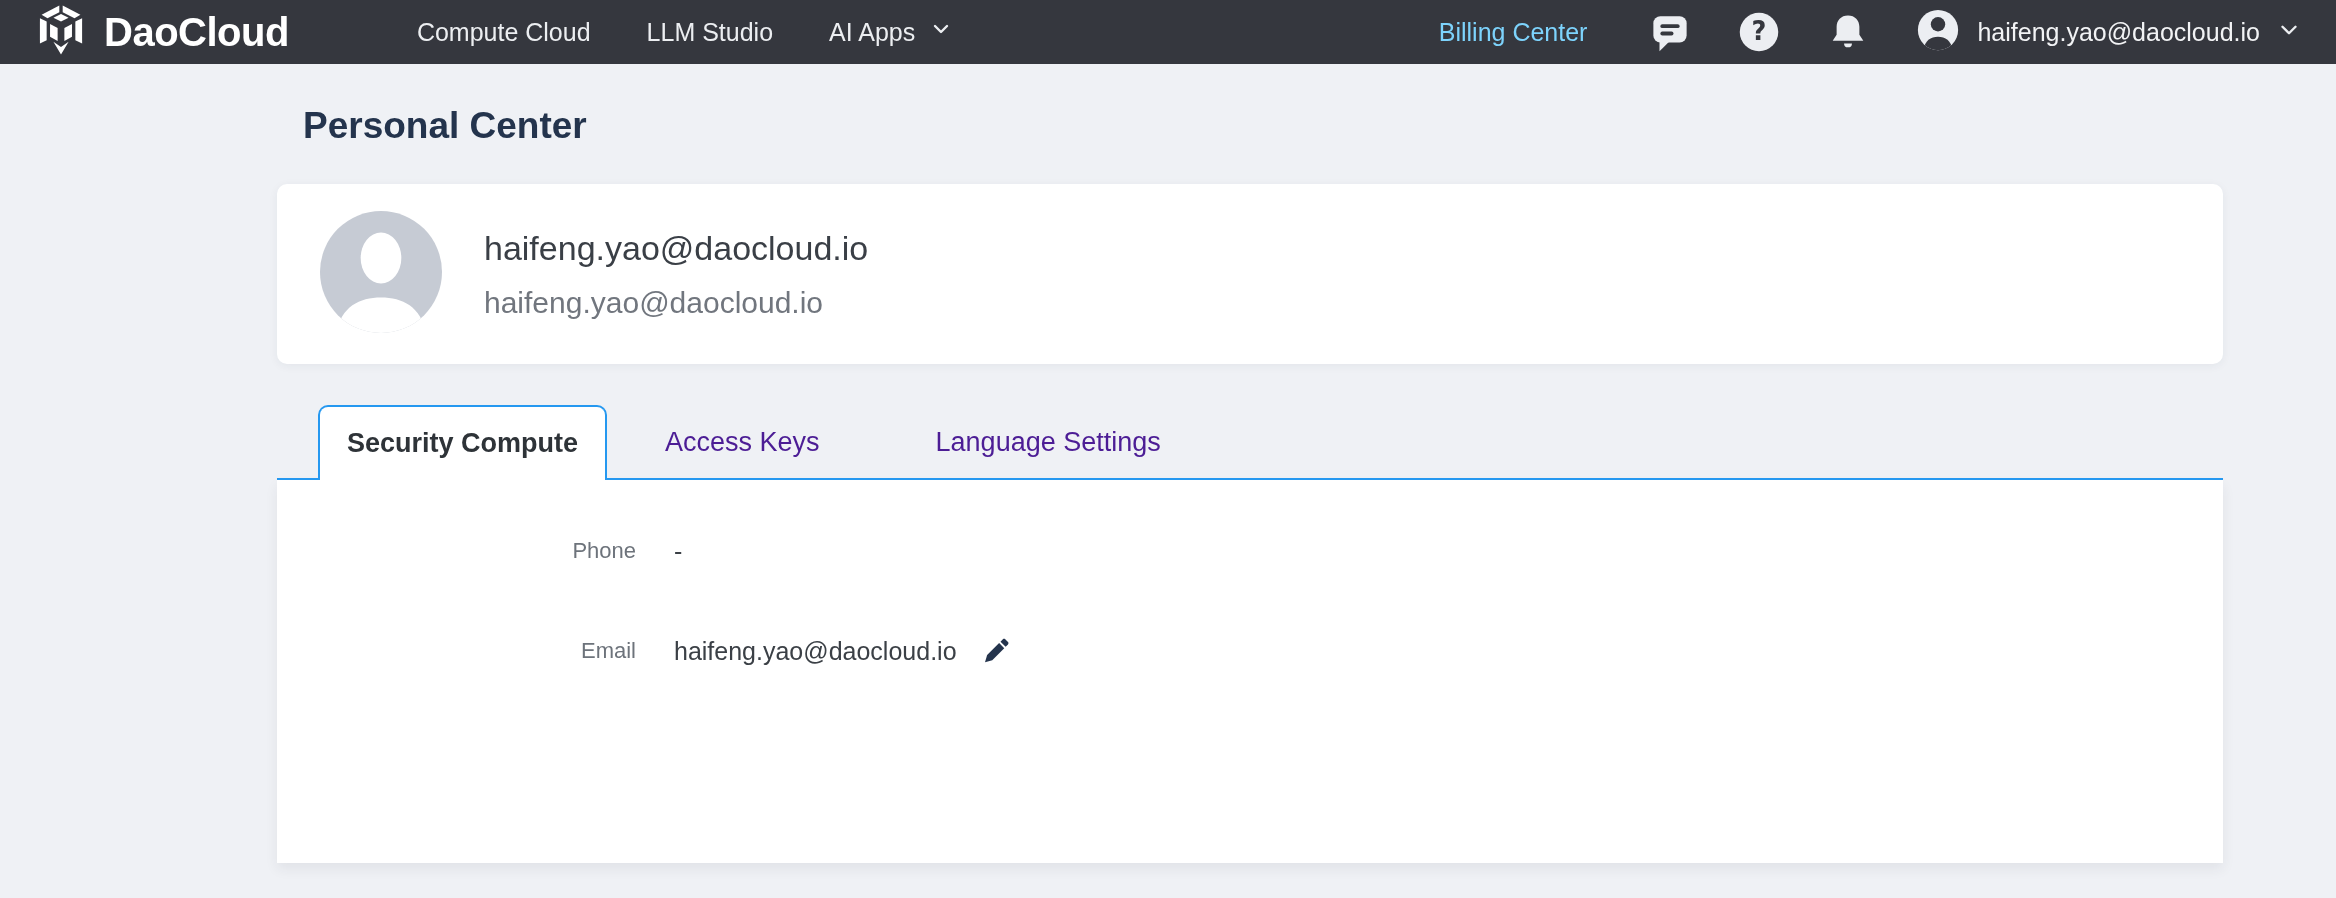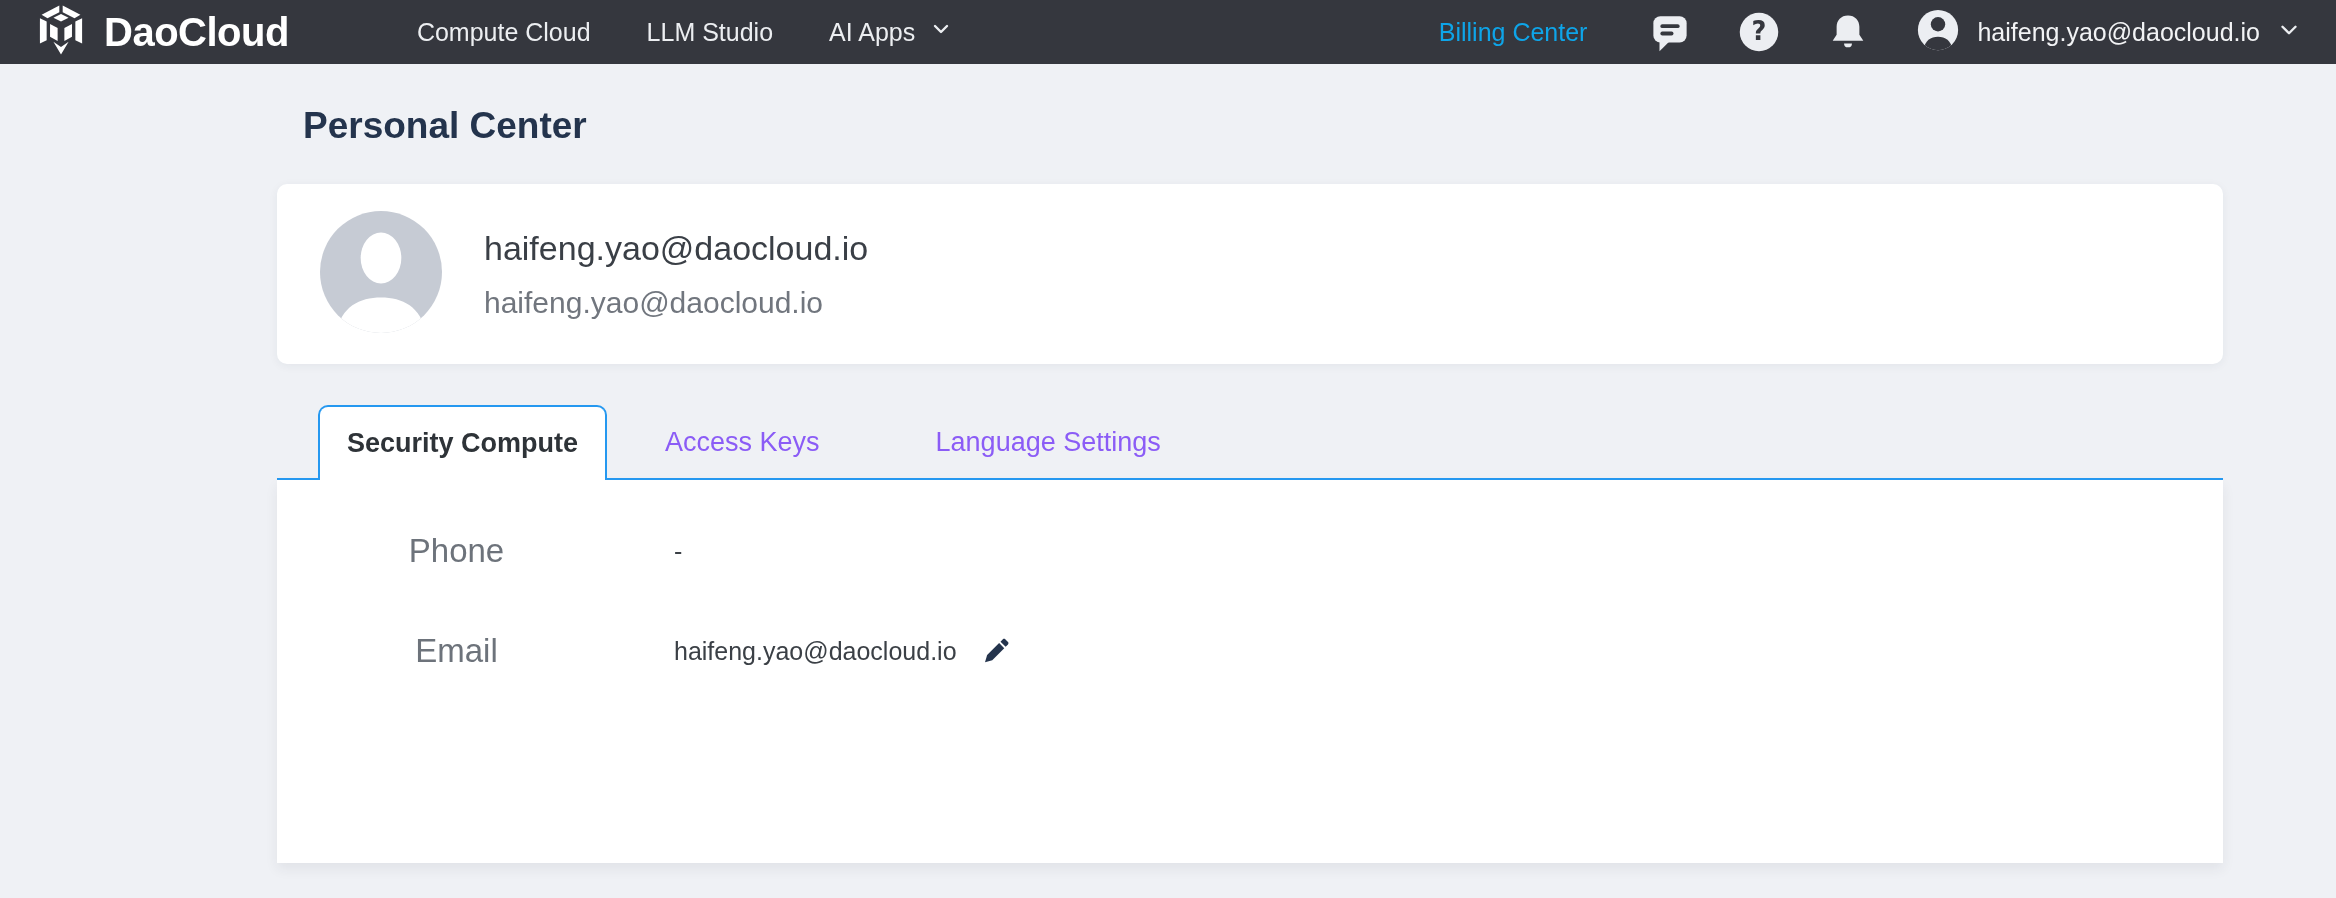--- a/index.html
+++ b/index.html
@@ -48,21 +48,21 @@
   }
   .topbar-spacer { flex: 1; }
   .topbar-right {
     display: flex;
     align-items: center;
     gap: 46px;
     margin-right: 34px;
   }
   .billing {
     font-size: 25px;
-    color: #0ea5e9;
+    color: #7dd3fc;
     cursor: pointer;
     margin-right: 16px;
     white-space: nowrap;
   }
   .iconbtn {
     background: none;
     border: none;
     cursor: pointer;
     display: flex;
     align-items: center;
@@ -143,41 +143,41 @@
     border: 2px solid #2598f0;
     border-bottom: none;
     border-radius: 10px 10px 0 0;
     font-weight: 700;
     color: #2e3338;
     position: relative;
     z-index: 1;
   }
   .tab.inactive {
     padding: 0 58px;
-    color: #8b5cf6;
+    color: #4c1d95;
     font-weight: 500;
   }
 
   
   .panel {
     background: #ffffff;
     height: 383px;
     box-shadow: 0 6px 12px rgba(40,48,60,0.07);
     padding-top: 55px;
   }
   .form-row {
     display: flex;
     align-items: center;
     height: 32px;
     margin-bottom: 68px;
   }
   .form-label {
     width: 359px;
-    text-align: center;
-    font-size: 33px;
+    text-align: right;
+    font-size: 22px;
     color: #6d737b;
   }
   .form-value {
     margin-left: 38px;
     font-size: 25px;
     color: #3b4046;
   }
   .form-value.password { letter-spacing: 2px; font-weight: 600; }
   .editbtn {
     background: none;

